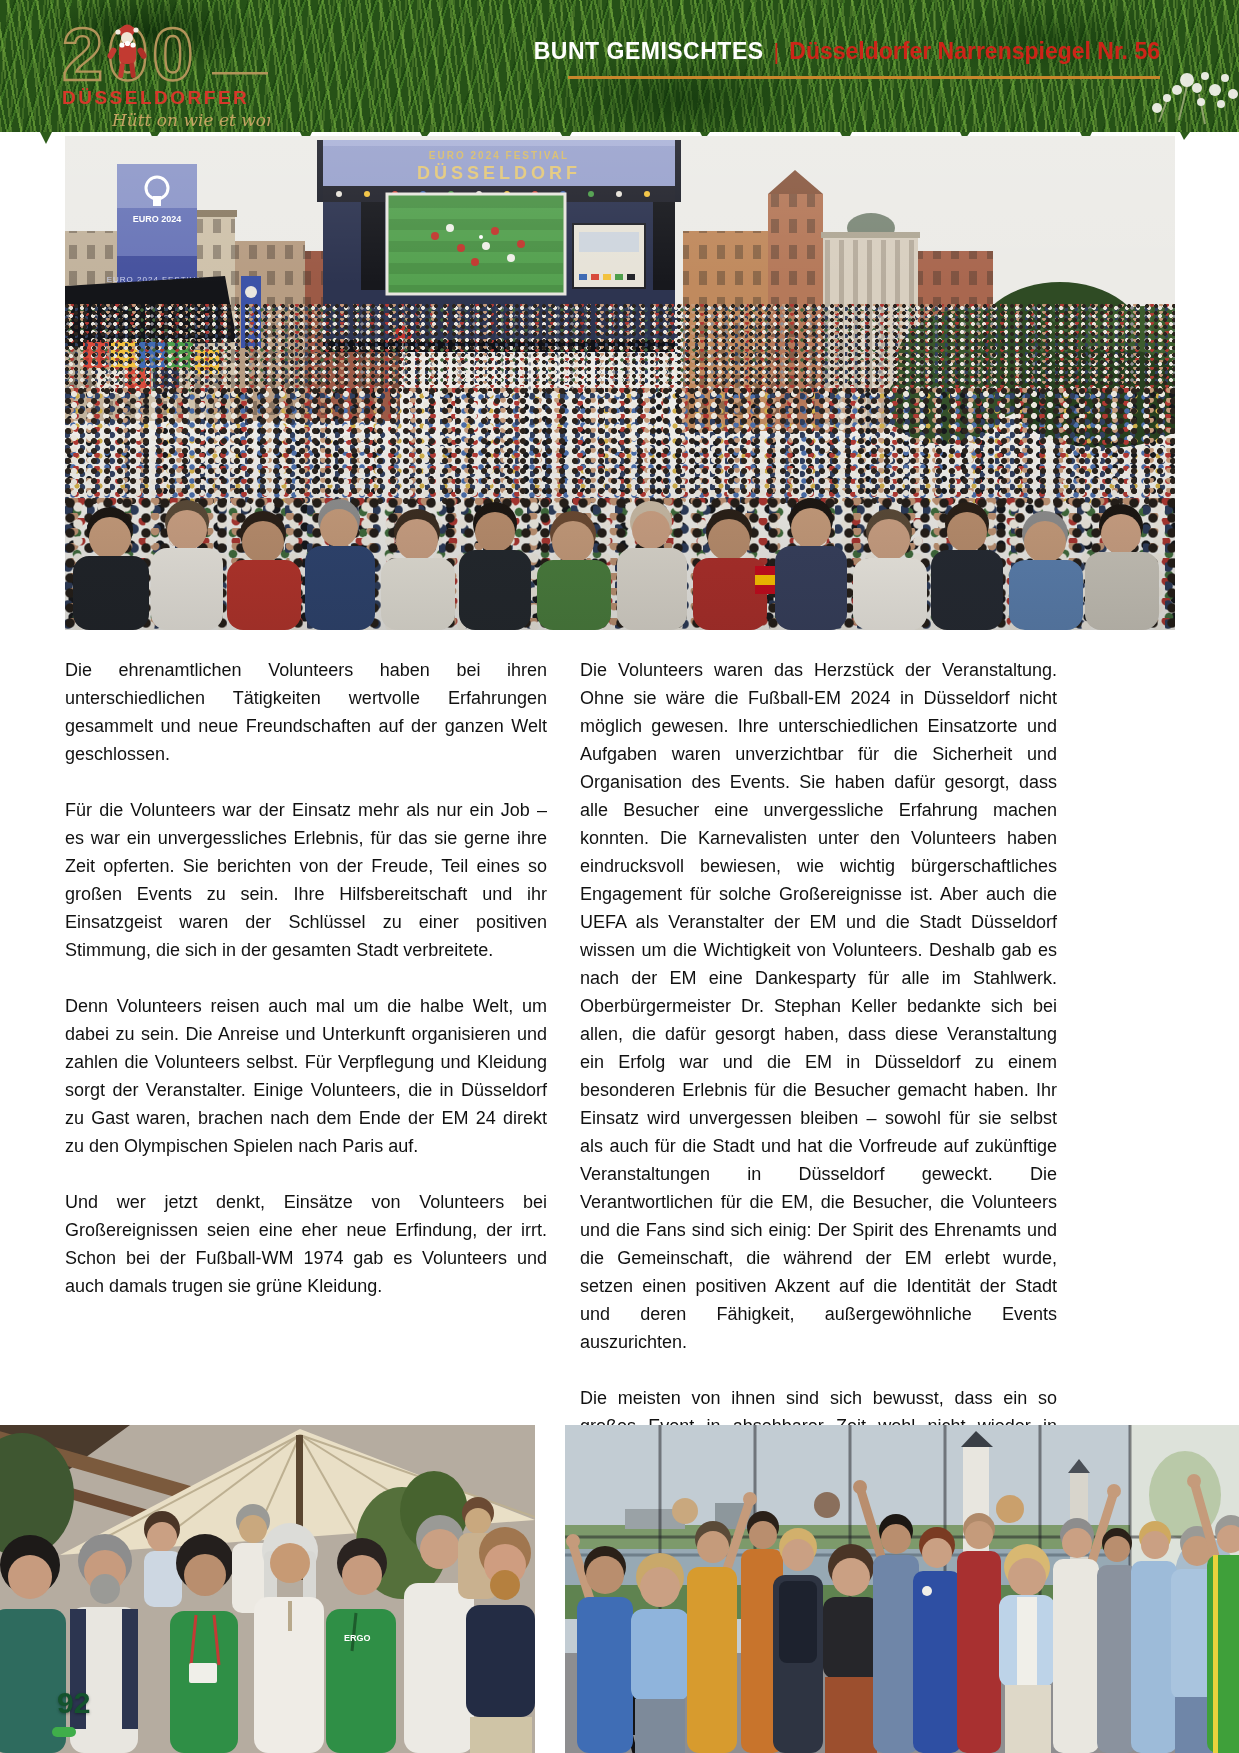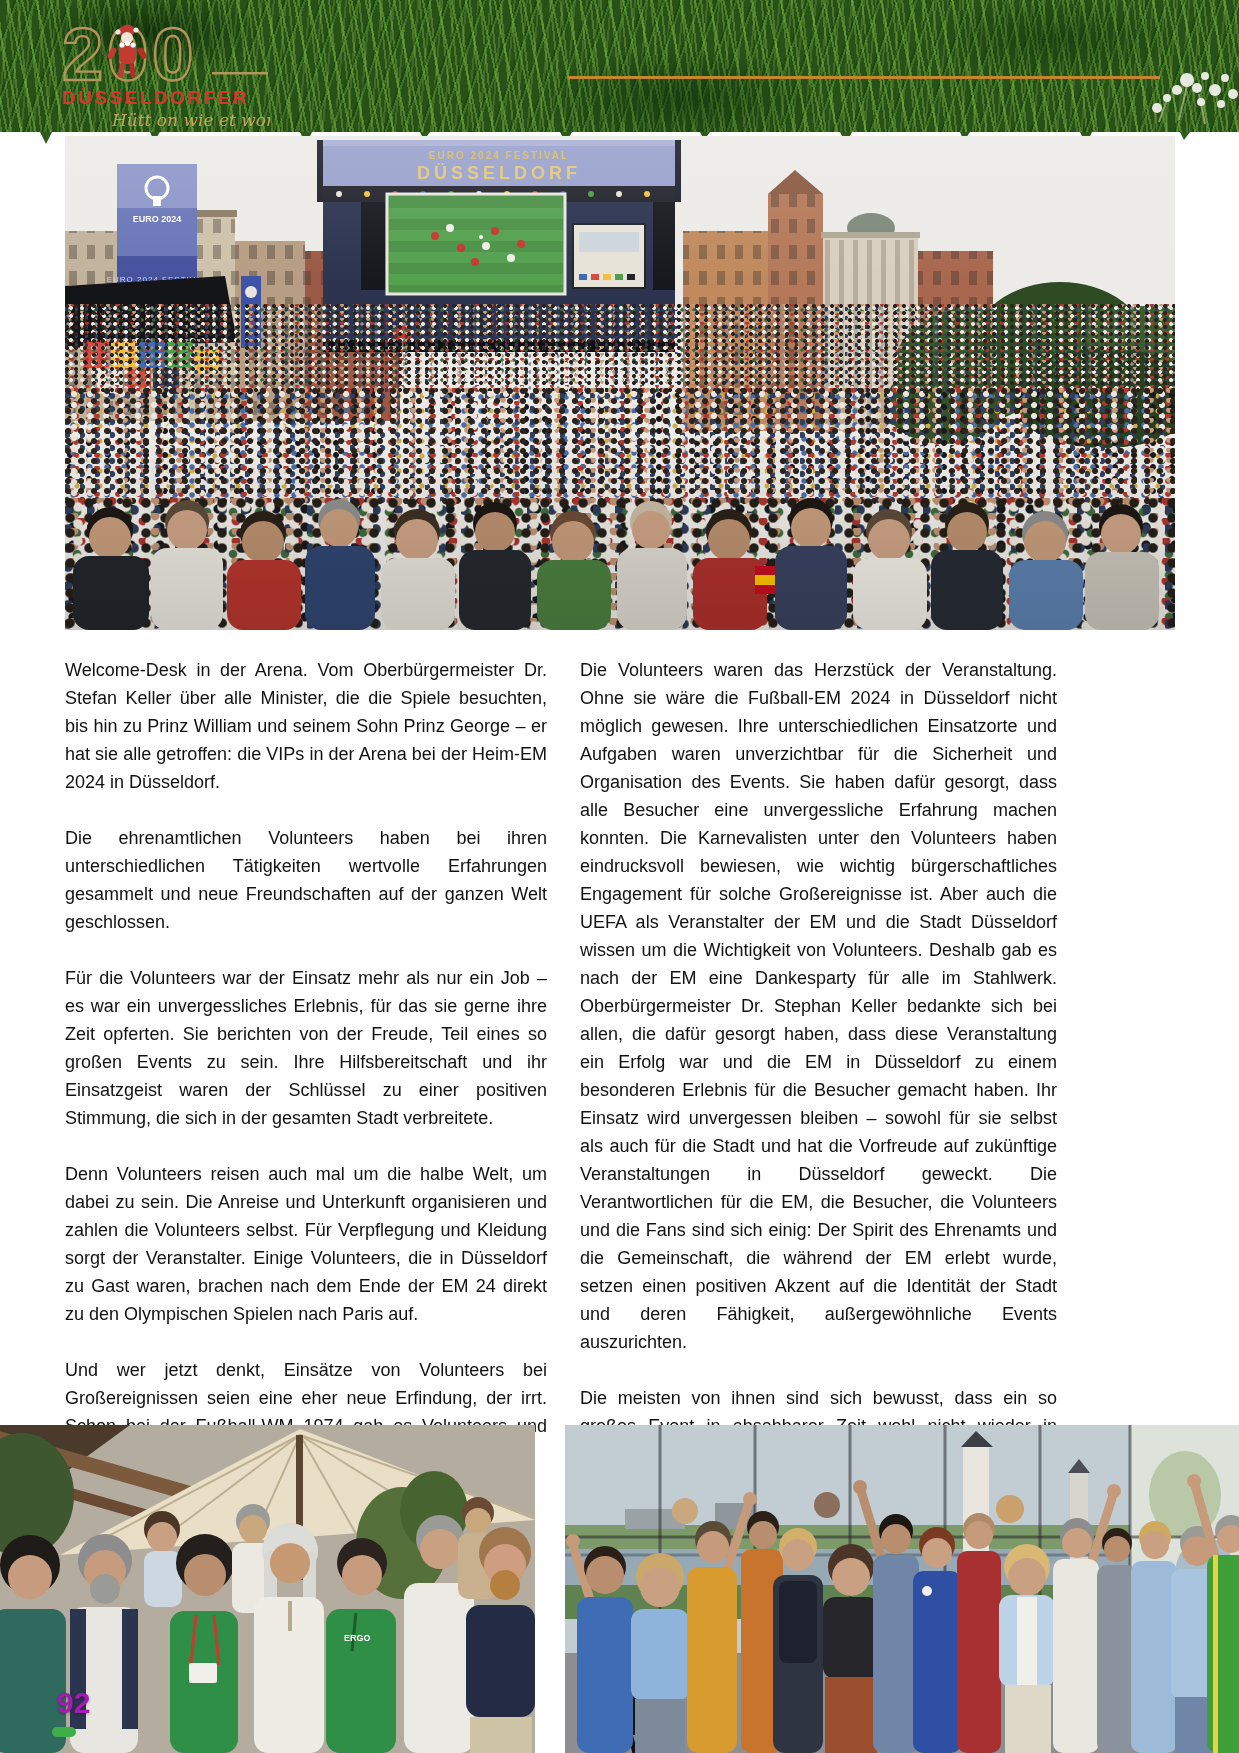--- a/index.html
+++ b/index.html
@@ -76,21 +76,21 @@
   .col p{margin:0 0 28px;}
   .col-left{left:65px;width:482px;}
   .col-right{left:580px;width:477px;}
   .author{text-align:right;margin-top:4px;font-size:18px;}
   .author .bullet{display:inline-block;width:13px;height:13px;background:#1f9e46;margin-right:8px;vertical-align:-1px;}
   .author .name{font-weight:700;font-style:italic;}
   
   .photo-bl{position:absolute;left:0;top:1425px;width:535px;height:328px;overflow:hidden;background:#e5e5e5;}
   .photo-br{position:absolute;left:565px;top:1425px;width:674px;height:328px;overflow:hidden;background:#c9d0d4;}
   .page-num{
-    position:absolute;left:57px;top:1686px;font-size:30px;font-weight:800;color:#a21caf;
+    position:absolute;left:57px;top:1686px;font-size:30px;font-weight:800;color:#14532d;
     text-shadow:0 1px 3px rgba(0,0,0,.35);
   }
   .slogan{font-family:"DejaVu Serif", serif;font-style:italic;}
 </style>
 </head>
 <body>
 
 <div class="header">
   <div class="logo">
     <svg width="210" height="124" viewBox="0 0 210 124">
@@ -108,20 +108,25 @@
         <rect x="4" y="39" width="5" height="15" rx="2" fill="#c23a31" transform="rotate(8 6 39)"></rect>
         <rect x="13" y="39" width="5" height="15" rx="2" fill="#b03028" transform="rotate(-8 15 39)"></rect>
         <rect x="-4" y="24" width="6" height="12" rx="3" fill="#c23a31" transform="rotate(30 -1 24)"></rect>
         <rect x="20" y="24" width="6" height="12" rx="3" fill="#b03028" transform="rotate(-30 23 24)"></rect>
       </g>
       <text x="2" y="96" font-size="19" font-weight="bold" fill="#d6372a" letter-spacing="2.5">DÜSSELDORFER</text>
       <text x="52" y="118" font-size="17" fill="#c5a463" class="slogan">Hütt on wie et wor</text>
     </svg>
   </div>
 
+  <div class="header-title">
+    <span class="sec">BUNT GEMISCHTES</span>
+    <span class="sep">|</span>
+    <span class="iss">Düsseldorfer Narrenspiegel Nr. 56</span>
+  </div>
   <div class="gold-rule"></div>
 
   <div class="flowers">
     <svg width="210" height="82" viewBox="0 0 210 82">
       <g stroke="#9fae7a" stroke-width="2" opacity=".85">
         <path d="M150,70 L158,36" fill="none"></path>
           <path d="M176,74 L170,44" fill="none"></path>
           <path d="M130,72 L138,50" fill="none"></path>
       </g>
       <g fill="#f1f1ea" opacity=".95">
@@ -366,21 +371,20 @@
           <circle cx="1056" cy="390" r="22" fill="#1c1713"></circle>
           <circle cx="1056" cy="398" r="20" fill="#caa083"></circle>
           <rect x="1020" y="416" width="74" height="78" rx="16" fill="#c8c4ba"></rect>
         </g>
     </g>
   </svg>
   <div class="photo-shade"></div>
 </div>
 
 <div class="col col-left">
-  <p>Welcome-Desk in der Arena. Vom Oberbürgermeister Dr. Stefan Keller über alle Minister, die die Spiele besuchten, bis hin zu Prinz William und seinem Sohn Prinz George – er hat sie alle getroffen: die VIPs in der Arena bei der Heim-EM 2024 in Düsseldorf.</p>
   <p>Die ehrenamtlichen Volunteers haben bei ihren unterschiedlichen Tätigkeiten wertvolle Erfahrungen gesammelt und neue Freundschaften auf der ganzen Welt geschlossen.</p>
   <p>Für die Volunteers war der Einsatz mehr als nur ein Job – es war ein unvergessliches Erlebnis, für das sie gerne ihre Zeit opferten. Sie berichten von der Freude, Teil eines so großen Events zu sein. Ihre Hilfsbereitschaft und ihr Einsatzgeist waren der Schlüssel zu einer positiven Stimmung, die sich in der gesamten Stadt verbreitete.</p>
   <p>Denn Volunteers reisen auch mal um die halbe Welt, um dabei zu sein. Die Anreise und Unterkunft organisieren und zahlen die Volunteers selbst. Für Verpflegung und Kleidung sorgt der Veranstalter. Einige Volunteers, die in Düsseldorf zu Gast waren, brachen nach dem Ende der EM 24 direkt zu den Olympischen Spielen nach Paris auf.</p>
   <p>Und wer jetzt denkt, Einsätze von Volunteers bei Großereignissen seien eine eher neue Erfindung, der irrt. Schon bei der Fußball-WM 1974 gab es Volunteers und auch damals trugen sie grüne Kleidung.</p>
 </div>
 <div class="col col-right">
   <p>Die Volunteers waren das Herzstück der Veranstaltung. Ohne sie wäre die Fußball-EM 2024 in Düsseldorf nicht möglich gewesen. Ihre unterschiedlichen Einsatzorte und Aufgaben waren unverzichtbar für die Sicherheit und Organisation des Events. Sie haben dafür gesorgt, dass alle Besucher eine unvergessliche Erfahrung machen konnten. Die Karnevalisten unter den Volunteers haben eindrucksvoll bewiesen, wie wichtig bürgerschaftliches Engagement für solche Großereignisse ist. Aber auch die UEFA als Veranstalter der EM und die Stadt Düsseldorf wissen um die Wichtigkeit von Volunteers. Deshalb gab es nach der EM eine Dankesparty für alle im Stahlwerk. Oberbürgermeister Dr. Stephan Keller bedankte sich bei allen, die dafür gesorgt haben, dass diese Veranstaltung ein Erfolg war und die EM in Düsseldorf zu einem besonderen Erlebnis für die Besucher gemacht haben. Ihr Einsatz wird unvergessen bleiben – sowohl für sie selbst als auch für die Stadt und hat die Vorfreude auf zukünftige Veranstaltungen in Düsseldorf geweckt. Die Verantwortlichen für die EM, die Besucher, die Volunteers und die Fans sind sich einig: Der Spirit des Ehrenamts und die Gemeinschaft, die während der EM erlebt wurde, setzen einen positiven Akzent auf die Identität der Stadt und deren Fähigkeit, außergewöhnliche Events auszurichten.</p>
   <p>Die meisten von ihnen sind sich bewusst, dass ein so großes Event in absehbarer Zeit wohl nicht wieder in Düsseldorf stattfinden würde. Dennoch waren sie sich einig: „Wir würden es jederzeit wieder tun.“</p>
   <div class="author">
     <span class="bullet"></span><span class="name">Sabine Hanna</span>

